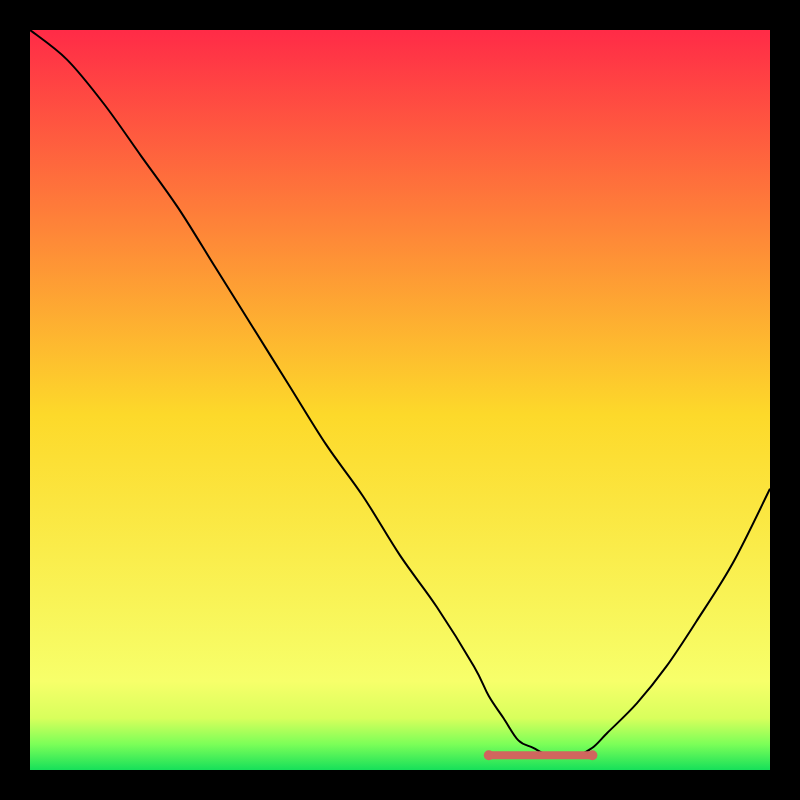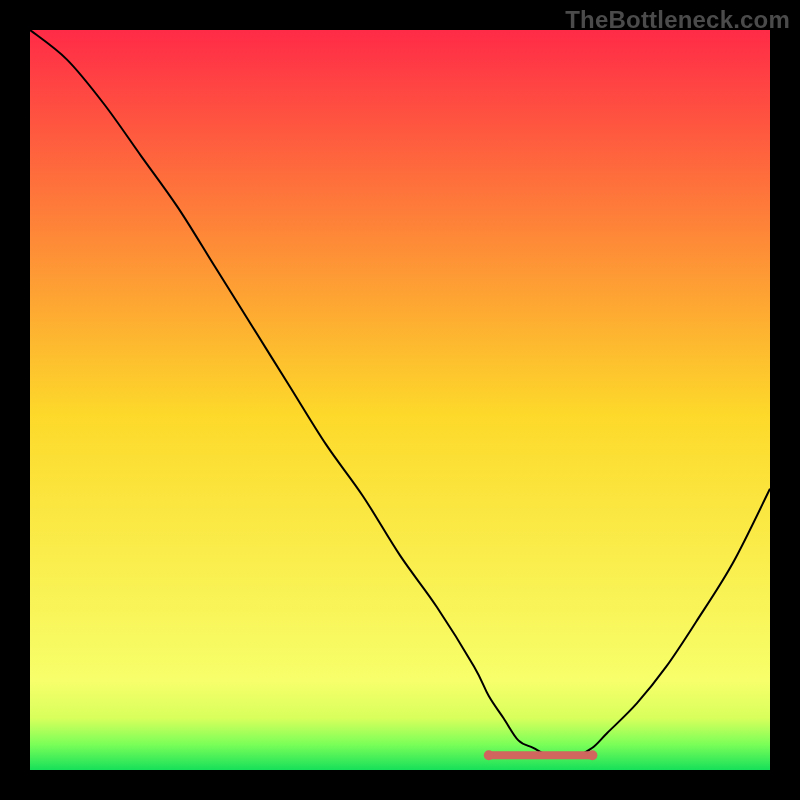--- a/index.html
+++ b/index.html
@@ -33,21 +33,20 @@
     top: 30px;
     width: 740px;
     height: 740px;
     display: block;
   }
 </style>
 </head>
 <body>
 
 <div class="stage">
-  <div class="watermark">TheBottleneck.com</div>
 
   <svg class="chart" viewBox="0 0 740 740">
     <defs>
       <linearGradient id="bg-grad" x1="0" y1="0" x2="0" y2="1">
           <stop offset="0%" stop-color="#ff2b47"></stop>
           <stop offset="52%" stop-color="#fdd92a"></stop>
           <stop offset="88%" stop-color="#f7ff6a"></stop>
           <stop offset="93%" stop-color="#d8ff5c"></stop>
           <stop offset="96.5%" stop-color="#7cff58"></stop>
           <stop offset="100%" stop-color="#16e05a"></stop>

